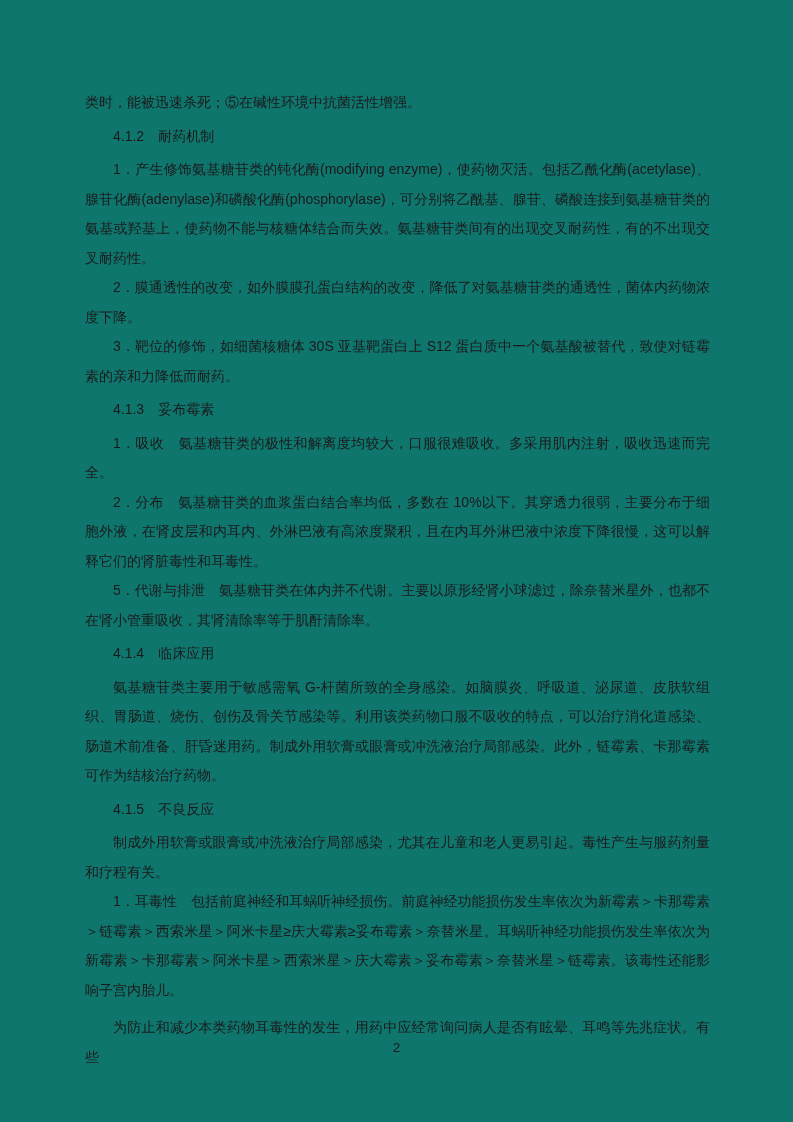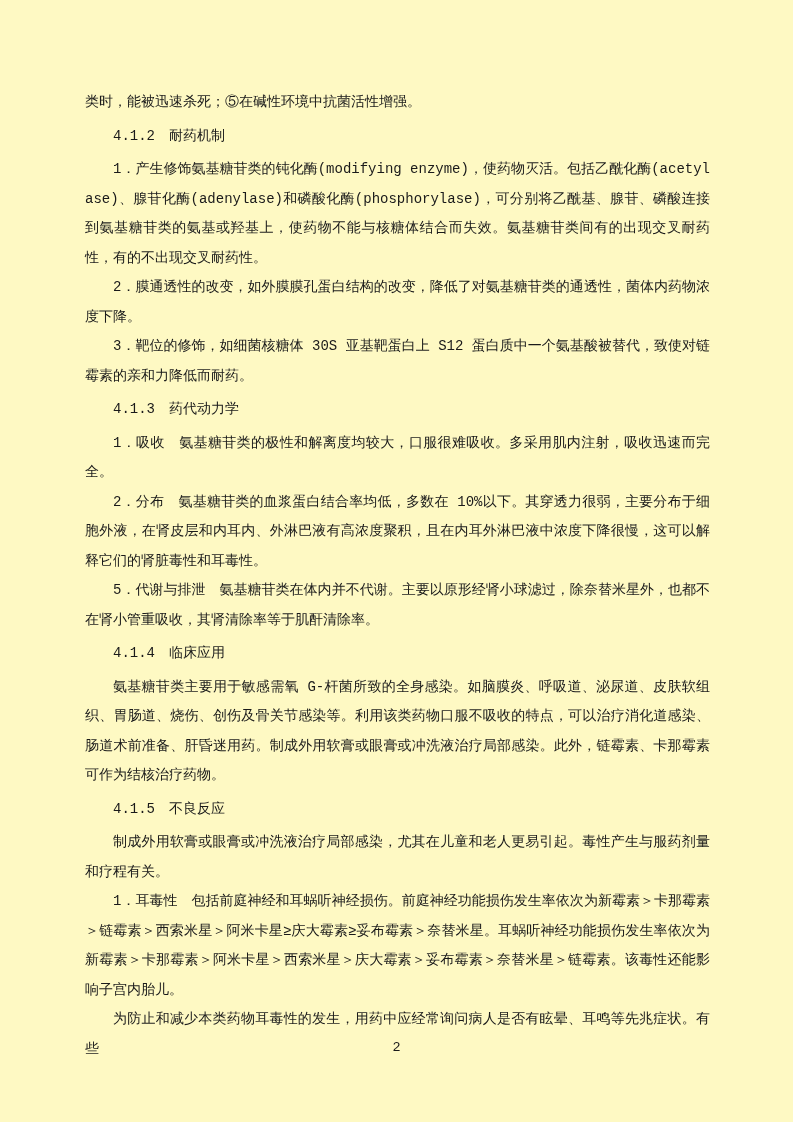--- a/index.html
+++ b/index.html
@@ -4,23 +4,23 @@
 <style>
   html, body {
     margin: 0;
     padding: 0;
     background: #ffffff;
   }
   .page {
     position: relative;
     width: 793px;
     height: 1122px;
-    background: #fef9c3;
+    background: #0f766e;
     color: #1a1a1a;
-    font-family: Liberation Mono, monospace;
+    font-family: Liberation Sans, sans-serif;
     overflow: hidden;
   }
   .content {
     position: absolute;
     left: 85px;
     top: 88px;
     width: 625px;
   }
   .para {
     margin: 0;
@@ -30,21 +30,21 @@
     text-indent: 2em;
     word-break: break-all;
   }
   .cont {
     text-indent: 0;
   }
   .head {
     margin: 4px 0;
   }
   .spaced {
-    margin-top: 0;
+    margin-top: 8px;
   }
   .page-number {
     position: absolute;
     top: 1038px;
     left: 0;
     width: 100%;
     text-align: center;
     font-size: 13.5px;
     line-height: 20px;
     color: #1a1a1a;
@@ -53,21 +53,21 @@
 </head>
 <body>
 
 <div class="page">
   <div class="content">
     <p class="para cont">类时，能被迅速杀死；⑤在碱性环境中抗菌活性增强。</p>
     <p class="para head">4.1.2　耐药机制</p>
     <p class="para">1．产生修饰氨基糖苷类的钝化酶(modifying enzyme)，使药物灭活。包括乙酰化酶(acetylase)、腺苷化酶(adenylase)和磷酸化酶(phosphorylase)，可分别将乙酰基、腺苷、磷酸连接到氨基糖苷类的氨基或羟基上，使药物不能与核糖体结合而失效。氨基糖苷类间有的出现交叉耐药性，有的不出现交叉耐药性。</p>
     <p class="para">2．膜通透性的改变，如外膜膜孔蛋白结构的改变，降低了对氨基糖苷类的通透性，菌体内药物浓度下降。</p>
     <p class="para">3．靶位的修饰，如细菌核糖体 30S 亚基靶蛋白上 S12 蛋白质中一个氨基酸被替代，致使对链霉素的亲和力降低而耐药。</p>
-    <p class="para head">4.1.3　药代动力学</p>
+    <p class="para head">4.1.3　妥布霉素</p>
     <p class="para">1．吸收　氨基糖苷类的极性和解离度均较大，口服很难吸收。多采用肌内注射，吸收迅速而完全。</p>
     <p class="para">2．分布　氨基糖苷类的血浆蛋白结合率均低，多数在 10%以下。其穿透力很弱，主要分布于细胞外液，在肾皮层和内耳内、外淋巴液有高浓度聚积，且在内耳外淋巴液中浓度下降很慢，这可以解释它们的肾脏毒性和耳毒性。</p>
     <p class="para">5．代谢与排泄　氨基糖苷类在体内并不代谢。主要以原形经肾小球滤过，除奈替米星外，也都不在肾小管重吸收，其肾清除率等于肌酐清除率。</p>
     <p class="para head">4.1.4　临床应用</p>
     <p class="para">氨基糖苷类主要用于敏感需氧 G-杆菌所致的全身感染。如脑膜炎、呼吸道、泌尿道、皮肤软组织、胃肠道、烧伤、创伤及骨关节感染等。利用该类药物口服不吸收的特点，可以治疗消化道感染、肠道术前准备、肝昏迷用药。制成外用软膏或眼膏或冲洗液治疗局部感染。此外，链霉素、卡那霉素可作为结核治疗药物。</p>
     <p class="para head">4.1.5　不良反应</p>
     <p class="para">制成外用软膏或眼膏或冲洗液治疗局部感染，尤其在儿童和老人更易引起。毒性产生与服药剂量和疗程有关。</p>
     <p class="para">1．耳毒性　包括前庭神经和耳蜗听神经损伤。前庭神经功能损伤发生率依次为新霉素＞卡那霉素＞链霉素＞西索米星＞阿米卡星≥庆大霉素≥妥布霉素＞奈替米星。耳蜗听神经功能损伤发生率依次为新霉素＞卡那霉素＞阿米卡星＞西索米星＞庆大霉素＞妥布霉素＞奈替米星＞链霉素。该毒性还能影响子宫内胎儿。</p>
     <p class="para spaced">为防止和减少本类药物耳毒性的发生，用药中应经常询问病人是否有眩晕、耳鸣等先兆症状。有些</p>
   </div>

